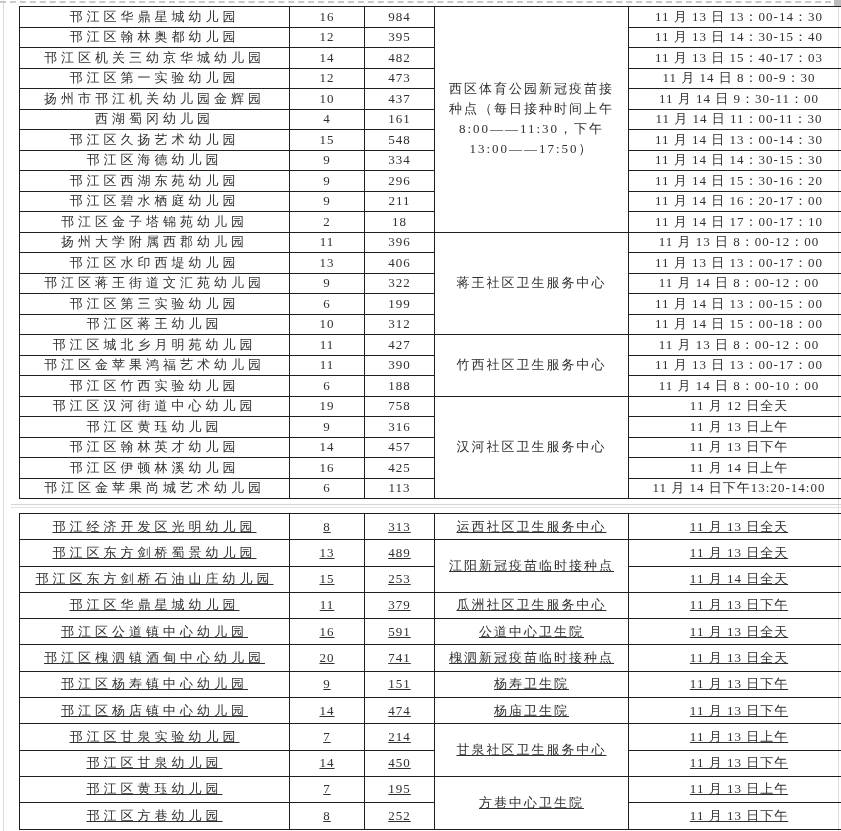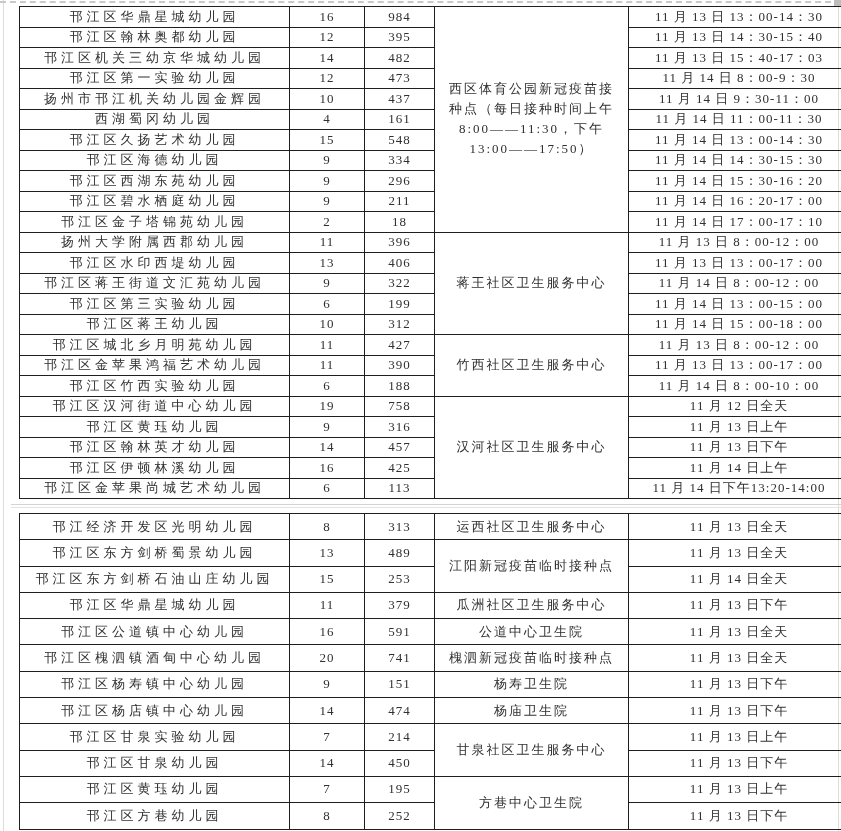--- a/index.html
+++ b/index.html
@@ -16,21 +16,21 @@
   .corner-mark{position:absolute;right:0;top:0;width:7px;height:6px;background:#bdbdbd;}
   .sheet{position:absolute;left:8px;top:6px;width:831px;padding-left:11px;}
   table{border-collapse:collapse;table-layout:fixed;width:830px;}
   td{
     border:1px solid #1f1f1f;
     text-align:center;vertical-align:middle;
     font-size:13px;line-height:1.25;
     padding:0 3px;overflow:hidden;
   }
   .t1 td{height:19.5px;}
-  .t2 td{height:25.3px;}
+  .t2 td{height:25.3px;text-decoration:underline;}
   .c-name{letter-spacing:4px;}
   .c-num{letter-spacing:1px;}
   .c-site{letter-spacing:2px;line-height:1.55;padding:0 7px;}
   .c-time{letter-spacing:1px;white-space:nowrap;}
   .table-gap{position:relative;height:14px;}
   .table-gap .line1{position:absolute;left:-8px;right:-9px;top:5px;border-top:1px solid #d4d4d4;}
   .table-gap .line2{position:absolute;left:-8px;right:-9px;top:8px;border-top:1px solid #e3e3e3;}
 </style>
 </head>
 <body>

